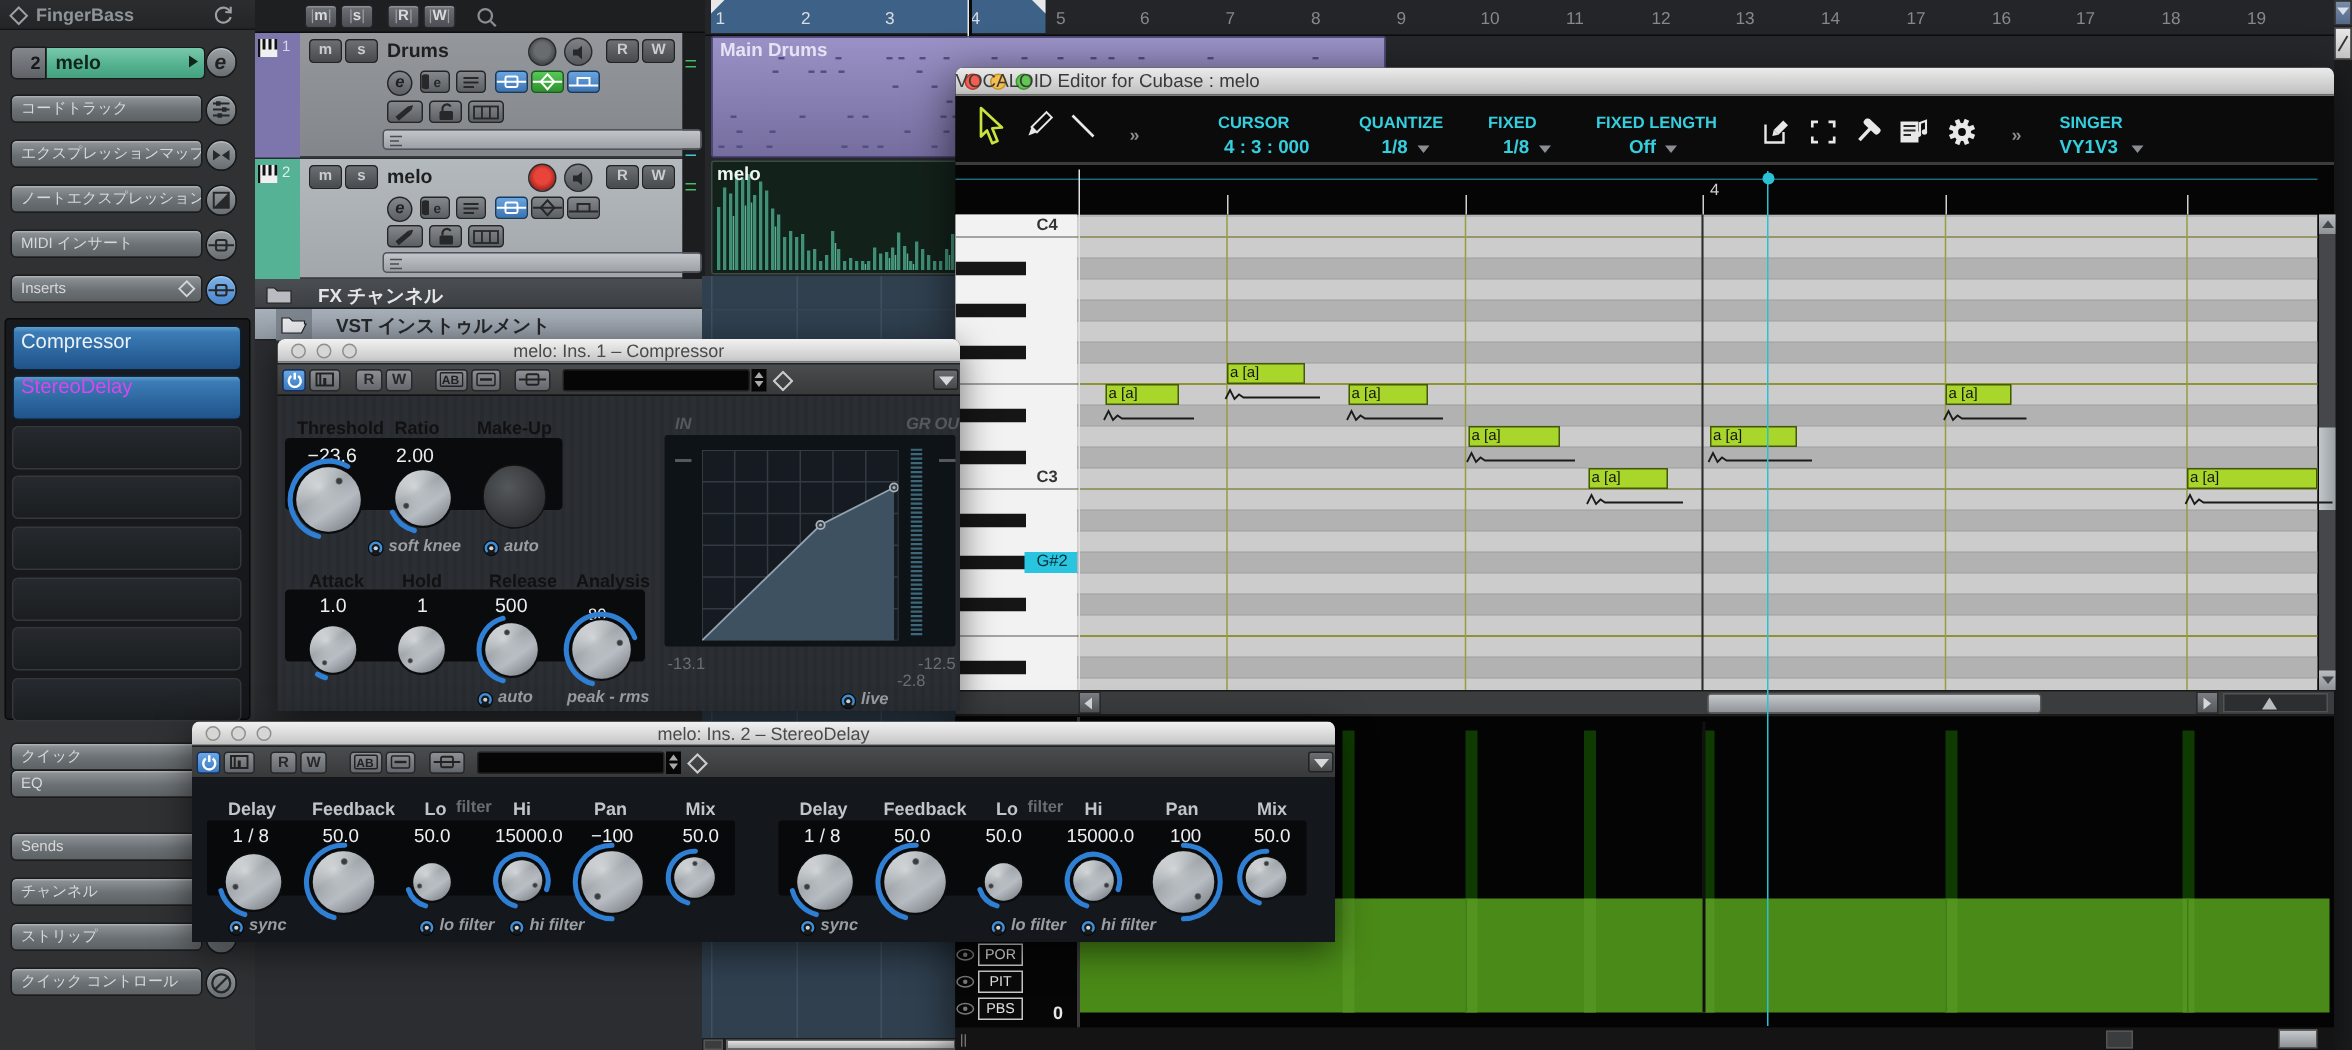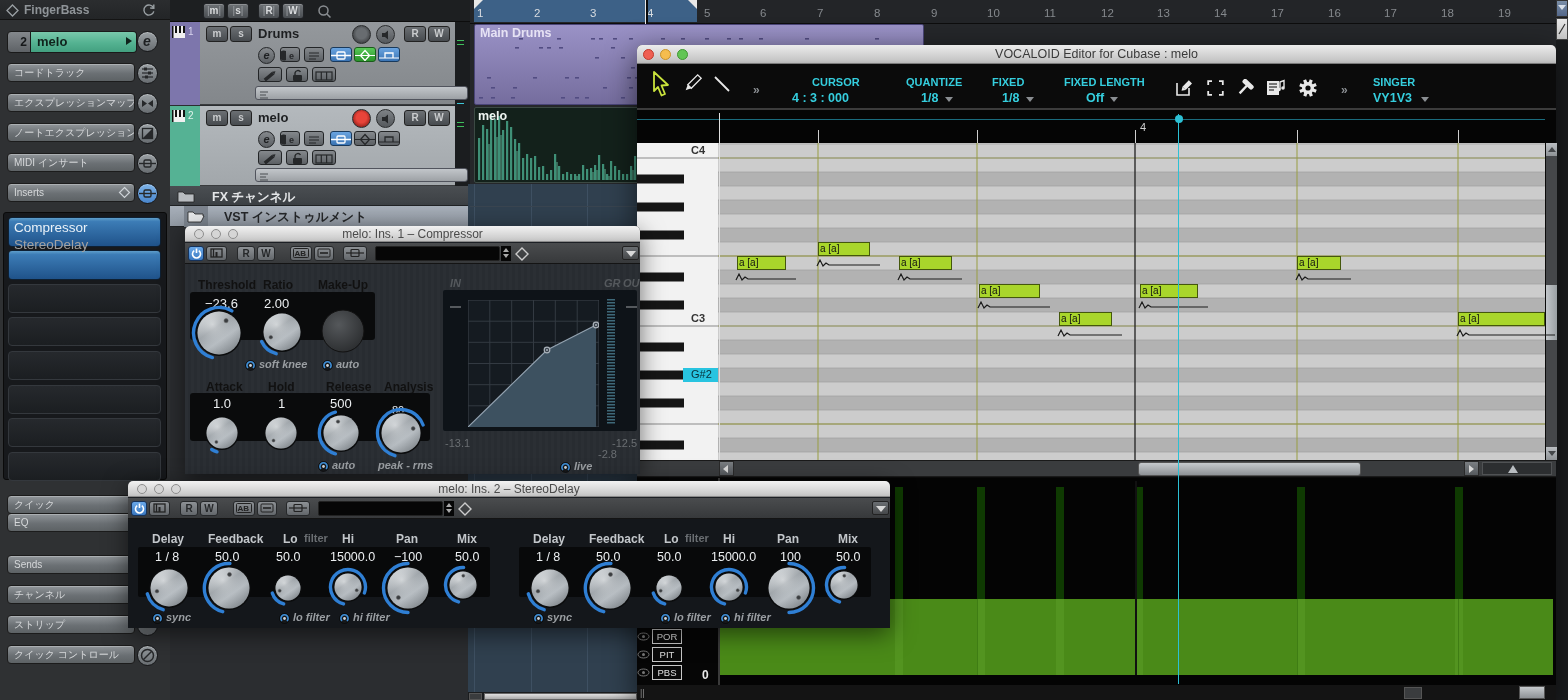--- a/index.html
+++ b/index.html
@@ -105,21 +105,21 @@
       <path d="M6.5 1.5 L11.5 6.5 L6.5 11.5 L1.5 6.5 Z" fill="none" stroke="#cfd4d8" stroke-width="1.2"></path>
     </svg>
 <div class="ab" style="left:3px;top:212px;width:164px;height:268px;background:#17191c;border:1px solid #0a0a0a;border-radius:3px"></div>
 <div class="ab" style="left:8px;top:217px;width:153px;height:30px;border-radius:4px;border:1px solid #0e2033;overflow:hidden"><svg width="153" height="30">
         <rect width="153" height="30" fill="url(#blueslot)"></rect>
       </svg></div>
 <div class="ab" style="left:14px;top:220px;color:#e9f1f8;font-size:13.5px">Compressor</div>
 <div class="ab" style="left:8px;top:250px;width:153px;height:30px;border-radius:4px;border:1px solid #0e2033;overflow:hidden"><svg width="153" height="30">
         <rect width="153" height="30" fill="url(#blueslot)"></rect>
       </svg></div>
-<div class="ab" style="left:14px;top:237px;color:#a3a3a3;font-size:13.5px">StereoDelay</div>
+<div class="ab" style="left:14px;top:250px;color:#d946ef;font-size:13.5px">StereoDelay</div>
 <div class="ab" style="left:8px;top:284px;width:153px;height:29px;border-radius:4px;background:linear-gradient(#26292d,#1b1e21);border:1px solid #34383d"></div>
 <div class="ab" style="left:8px;top:317px;width:153px;height:29px;border-radius:4px;background:linear-gradient(#26292d,#1b1e21);border:1px solid #34383d"></div>
 <div class="ab" style="left:8px;top:351px;width:153px;height:29px;border-radius:4px;background:linear-gradient(#26292d,#1b1e21);border:1px solid #34383d"></div>
 <div class="ab" style="left:8px;top:385px;width:153px;height:29px;border-radius:4px;background:linear-gradient(#26292d,#1b1e21);border:1px solid #34383d"></div>
 <div class="ab" style="left:8px;top:418px;width:153px;height:29px;border-radius:4px;background:linear-gradient(#26292d,#1b1e21);border:1px solid #34383d"></div>
 <div class="ab" style="left:8px;top:452px;width:153px;height:29px;border-radius:4px;background:linear-gradient(#26292d,#1b1e21);border:1px solid #34383d"></div>
 <div class="gbar" style="top:495px">クイック</div>
 <div class="gbar" style="top:513px">EQ</div>
 <div class="gbar" style="top:555px">Sends</div>
 <div class="gbar" style="top:585px">チャンネル</div>
@@ -548,37 +548,37 @@
 <div class="ab" style="left:1558px;top:5px;width:0;height:0;border-top:5px solid #d8e0ea;border-left:4px solid transparent;border-right:4px solid transparent"></div>
 <div class="ab" style="left:1556px;top:18px;width:12px;height:22px;background:linear-gradient(#e8e8e8,#c8c8c8);border:1px solid #444"></div>
 <svg class="ab" style="left:1557px;top:22px" width="10" height="14">
       <line x1="2" y1="12" x2="8" y2="2" stroke="#333" stroke-width="1.2"></line>
     </svg>
 <div class="ab" style="left:637px;top:45px;width:919px;height:655px;background:#0a0a0a;border-radius:5px 5px 0 0;box-shadow:0 8px 30px rgba(0,0,0,.6)"></div>
 <div class="ab" style="left:637px;top:45px;width:919px;height:19px;border-radius:5px 5px 0 0;background:linear-gradient(#ececec,#c6c6c6 85%,#b8b8b8);border-bottom:1px solid #7a7a7a"></div>
 <div class="ab" style="left:643px;top:49px;width:11px;height:11px;border-radius:50%;background:#ef5f52;border:1px solid #c0392b"></div>
 <div class="ab" style="left:660px;top:49px;width:11px;height:11px;border-radius:50%;background:#f5bd4e;border:1px solid #c8932a"></div>
 <div class="ab" style="left:677px;top:49px;width:11px;height:11px;border-radius:50%;background:#62c554;border:1px solid #3f9631"></div>
-<div class="ab" style="left:637px;top:47px;width:919px;text-align:center;color:#3a3a3a;font-size:12.5px">VOCALOID Editor for Cubase : melo</div>
+<div class="ab" style="left:637px;top:47px;width:919px;color:#3a3a3a;font-size:12.5px">VOCALOID Editor for Cubase : melo</div>
 <div class="ab" style="left:637px;top:64px;width:919px;height:46px;background:#0b0b0b;border-bottom:2px solid #3c3c3c"></div>
 <svg class="ab" style="left:649px;top:70px" width="26" height="28" viewBox="0 0 26 28">
       <path d="M5 2 L19 15 L12.5 15.5 L16 24 L12.5 25.5 L9 17 L5 21 Z" fill="none" stroke="#c9e23c" stroke-width="1.8" stroke-linejoin="round"></path>
     </svg>
 <svg class="ab" style="left:680px;top:72px" width="24" height="24">
       <g transform="rotate(45 12 12)">
         <rect x="9.5" y="1.5" width="5" height="14" fill="none" stroke="#e8e8e8" stroke-width="1.3"></rect>
         <path d="M9.5 15.5 L12 21 L14.5 15.5 Z" fill="#e8e8e8"></path>
       </g>
     </svg>
 <svg class="ab" style="left:712px;top:74px" width="20" height="20">
       <line x1="3" y1="3" x2="17" y2="17" stroke="#e8e8e8" stroke-width="1.8"></line>
     </svg>
 <div class="ab" style="left:753px;top:83px;color:#8a8e92;font-weight:bold;font-size:12px">»</div>
 <div class="cy1" style="left:812px;top:76px">CURSOR</div>
-<div class="cy2" style="left:792px;top:91px">4 : 3 : 000</div>
+<div class="cy2" style="left:816px;top:91px">4 : 3 : 000</div>
 <div class="cy1" style="left:906px;top:76px">QUANTIZE</div>
 <div class="cy2" style="left:921px;top:91px">1/8</div>
 <div class="ab" style="left:945px;top:97px;width:0;height:0;border-top:5px solid #8a8e92;border-left:4px solid transparent;border-right:4px solid transparent"></div>
 <div class="cy1" style="left:992px;top:76px">FIXED</div>
 <div class="cy2" style="left:1002px;top:91px">1/8</div>
 <div class="ab" style="left:1026px;top:97px;width:0;height:0;border-top:5px solid #8a8e92;border-left:4px solid transparent;border-right:4px solid transparent"></div>
 <div class="cy1" style="left:1064px;top:76px">FIXED LENGTH</div>
 <div class="cy2" style="left:1086px;top:91px">Off</div>
 <div class="ab" style="left:1110px;top:97px;width:0;height:0;border-top:5px solid #8a8e92;border-left:4px solid transparent;border-right:4px solid transparent"></div>
 <svg class="ab" style="left:1176px;top:79px" width="18" height="17">

